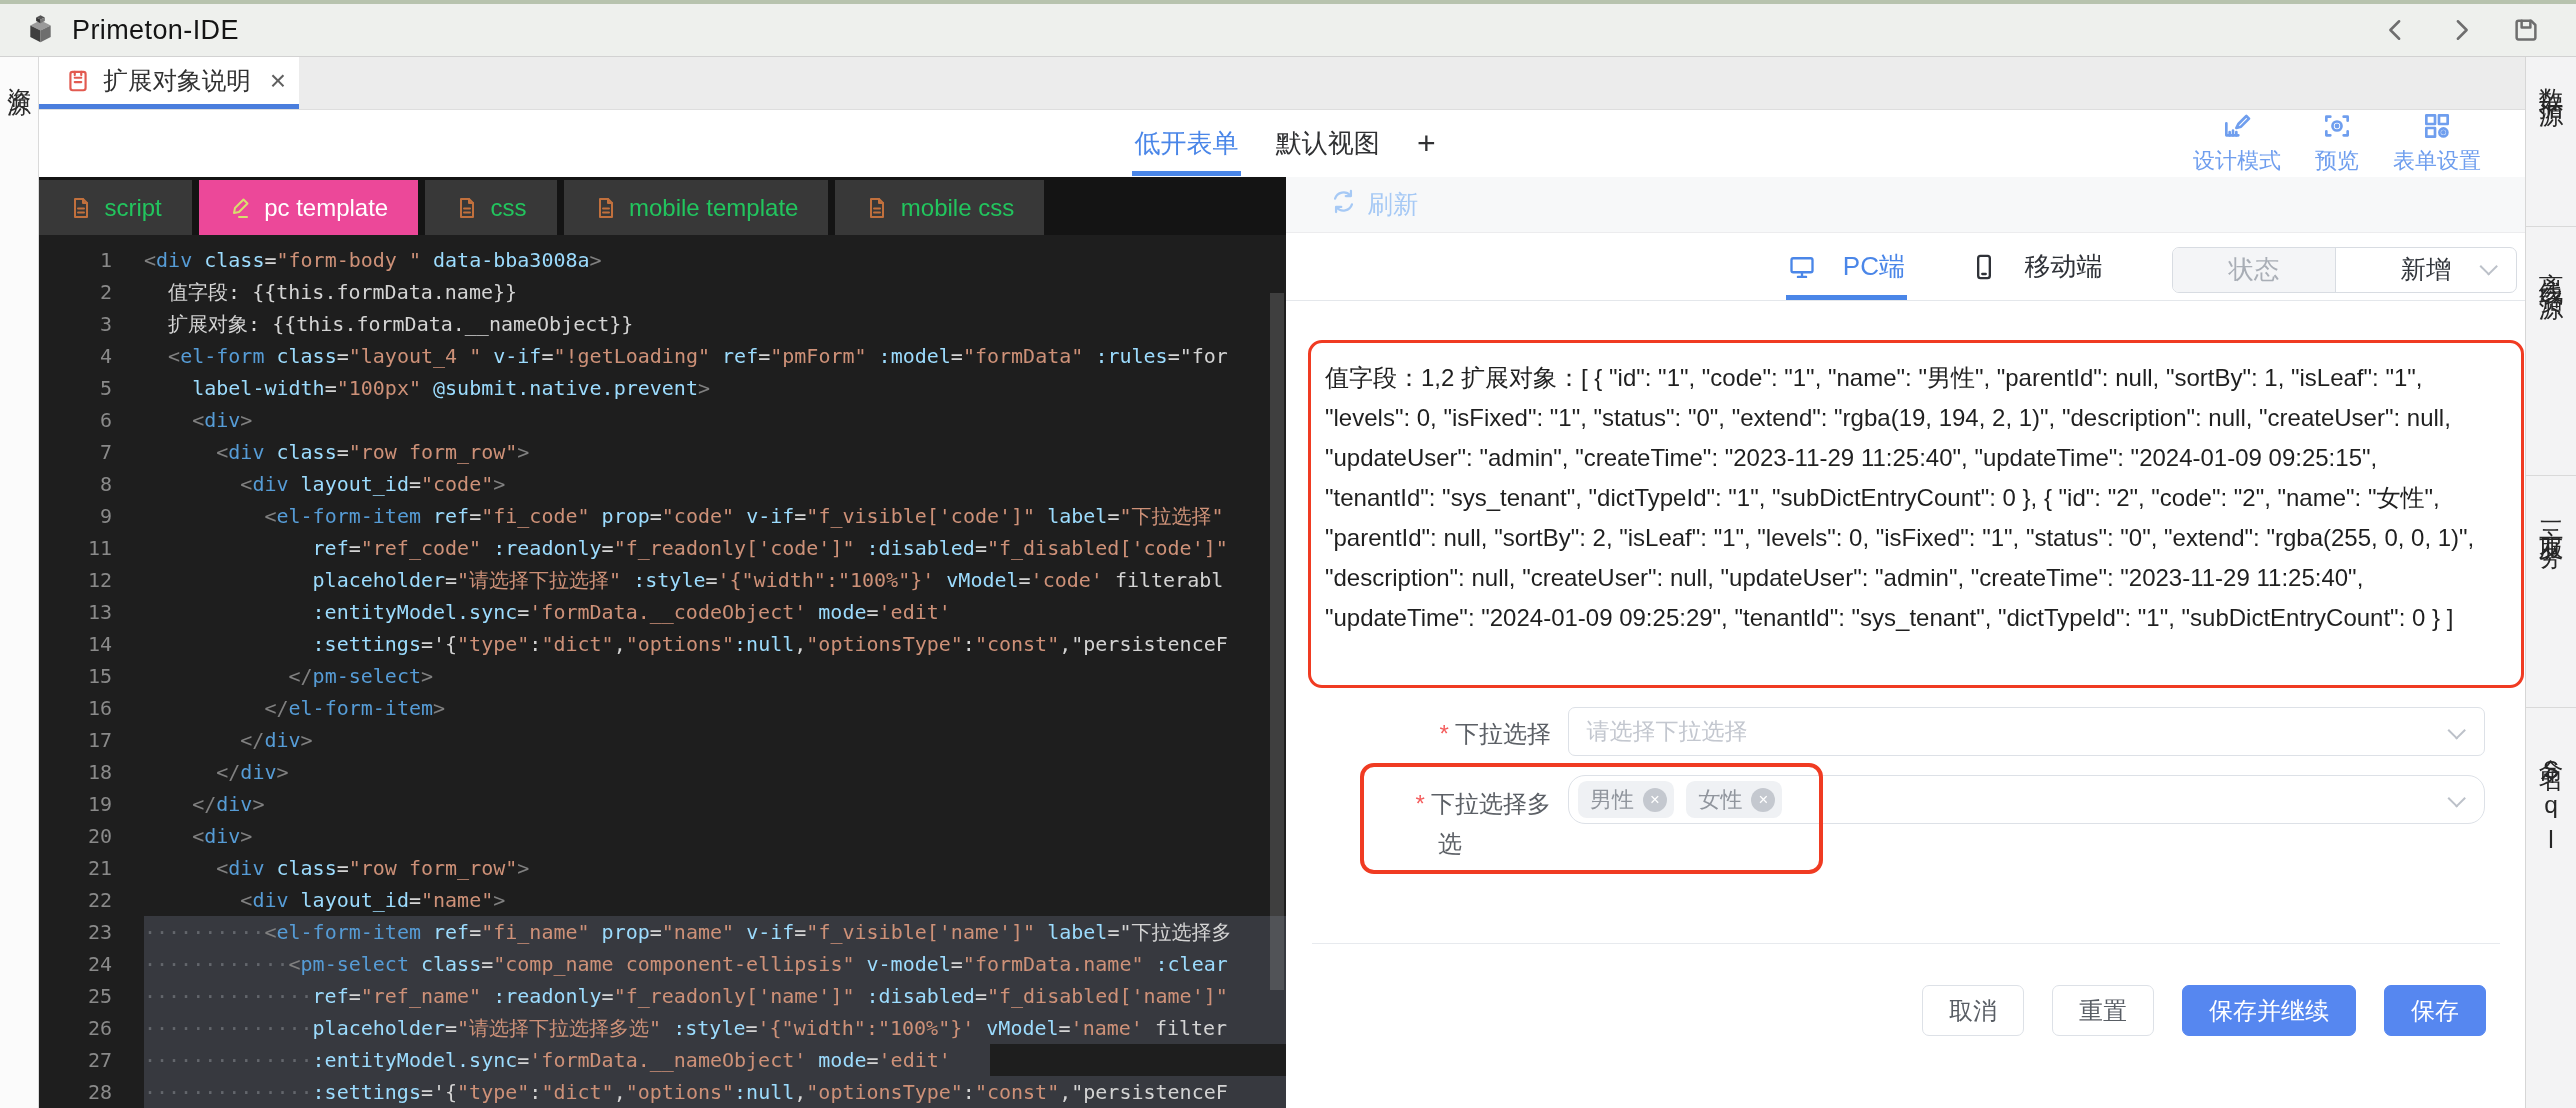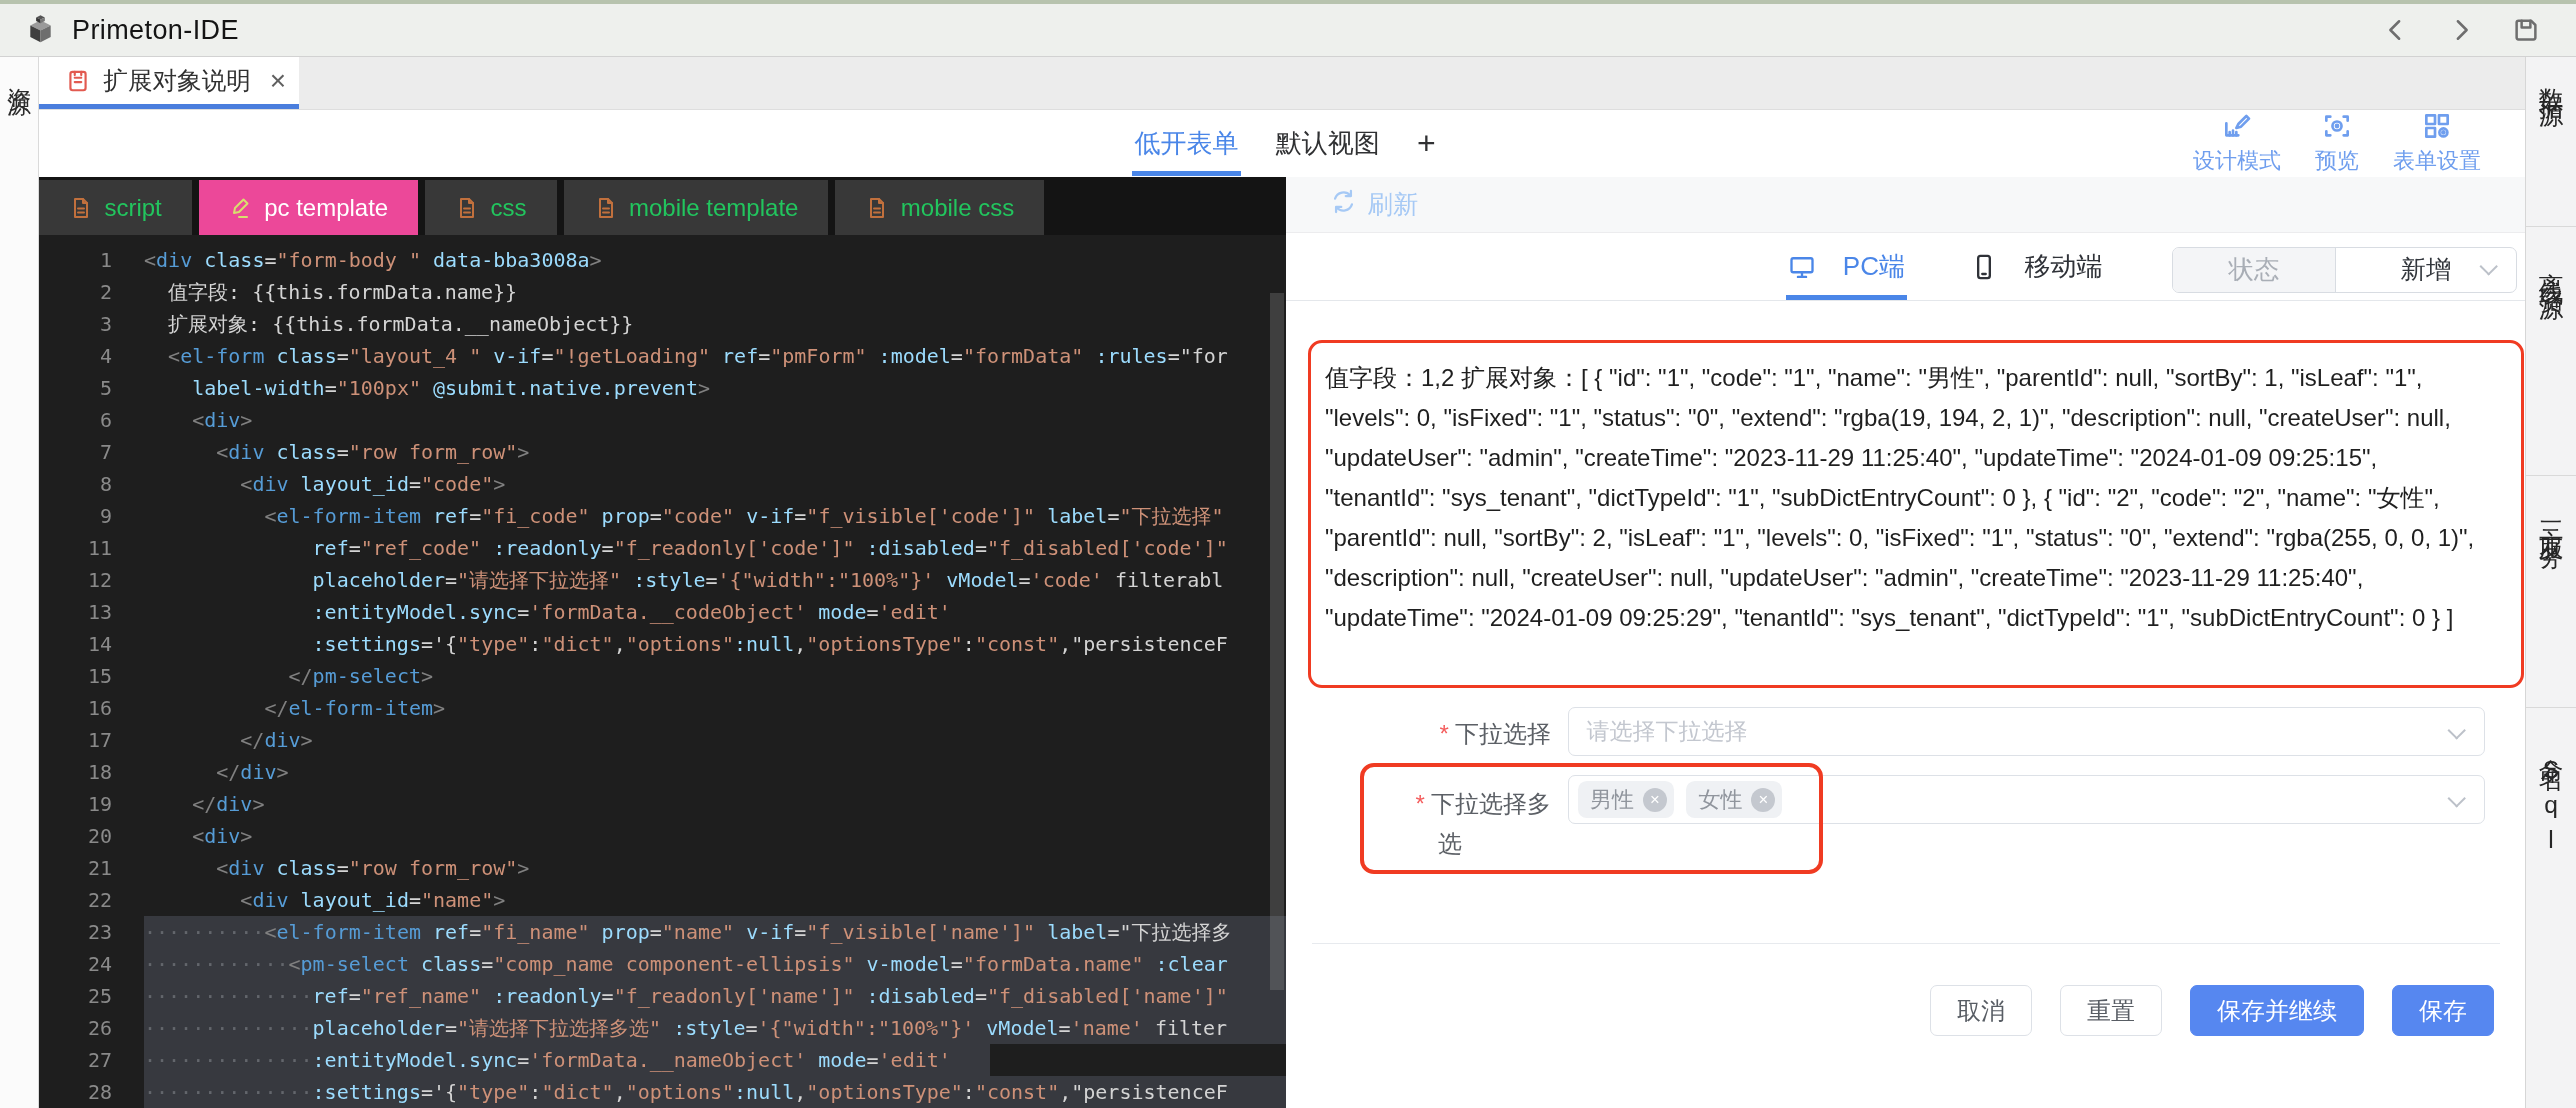--- a/index.html
+++ b/index.html
@@ -87,28 +87,28 @@
   .redbox1{left:22px;top:163px;width:1210px;height:342px;}
   .redbox2{left:74px;top:586px;width:455px;height:103px;border-width:4.4px;}
 
   .f-label{position:absolute;font-size:24px;color:#5c6066;}
   .req{color:#f45c5c;margin-right:6.1px;}
   .f1-label{left:63px;top:541px;width:202px;text-align:right;}
   .f2-l1{left:63px;top:611px;width:202px;text-align:right;}
   .f2-l2{left:63px;top:651px;width:202px;text-align:center;}
   .select{position:absolute;left:282px;width:917px;height:49px;border:1.8px solid #dde1e7;border-radius:7px;box-sizing:border-box;display:flex;align-items:center;cursor:pointer;background:#fff;}
   .select1{top:530px;}
-  .select2{top:598px;}
+  .select2{top:598px;border-radius:17px;}
   .select .ph{margin-left:17.5px;font-size:23px;color:#c3c7cf;}
   .select .chev{position:absolute;right:21px;top:16px;}
   .tags{display:flex;gap:12.3px;margin-left:8.8px;}
   .tag{height:37px;background:#eff1f4;border-radius:8.8px;display:flex;align-items:center;gap:8.8px;padding:0 7px 0 12.3px;font-size:22px;color:#90959d;}
   .tag-x{width:24px;height:24px;border-radius:50%;background:#c4c8cf;color:#fff;font-size:16.7px;display:flex;align-items:center;justify-content:center;cursor:pointer;}
   .form-divider{position:absolute;left:26px;top:766px;width:1188px;border-top:1.8px solid #e7eaee;}
-  .form-buttons{position:absolute;right:31px;top:808px;display:flex;gap:28px;}
+  .form-buttons{position:absolute;right:39px;top:808px;display:flex;gap:28px;}
   .btn{height:51px;border-radius:7px;font-size:24px;display:flex;align-items:center;justify-content:center;padding:0 26px;box-sizing:border-box;cursor:pointer;border:1.8px solid #dde1e7;background:#fff;color:#585d64;min-width:96px;}
   .btn.primary{background:#5687f0;border-color:#5687f0;color:#fff;min-width:96px;}
 </style>
 </head>
 <body>
 
 <div class="app">
   <div class="abs os-strip"></div>
 
   <div class="abs titlebar">

